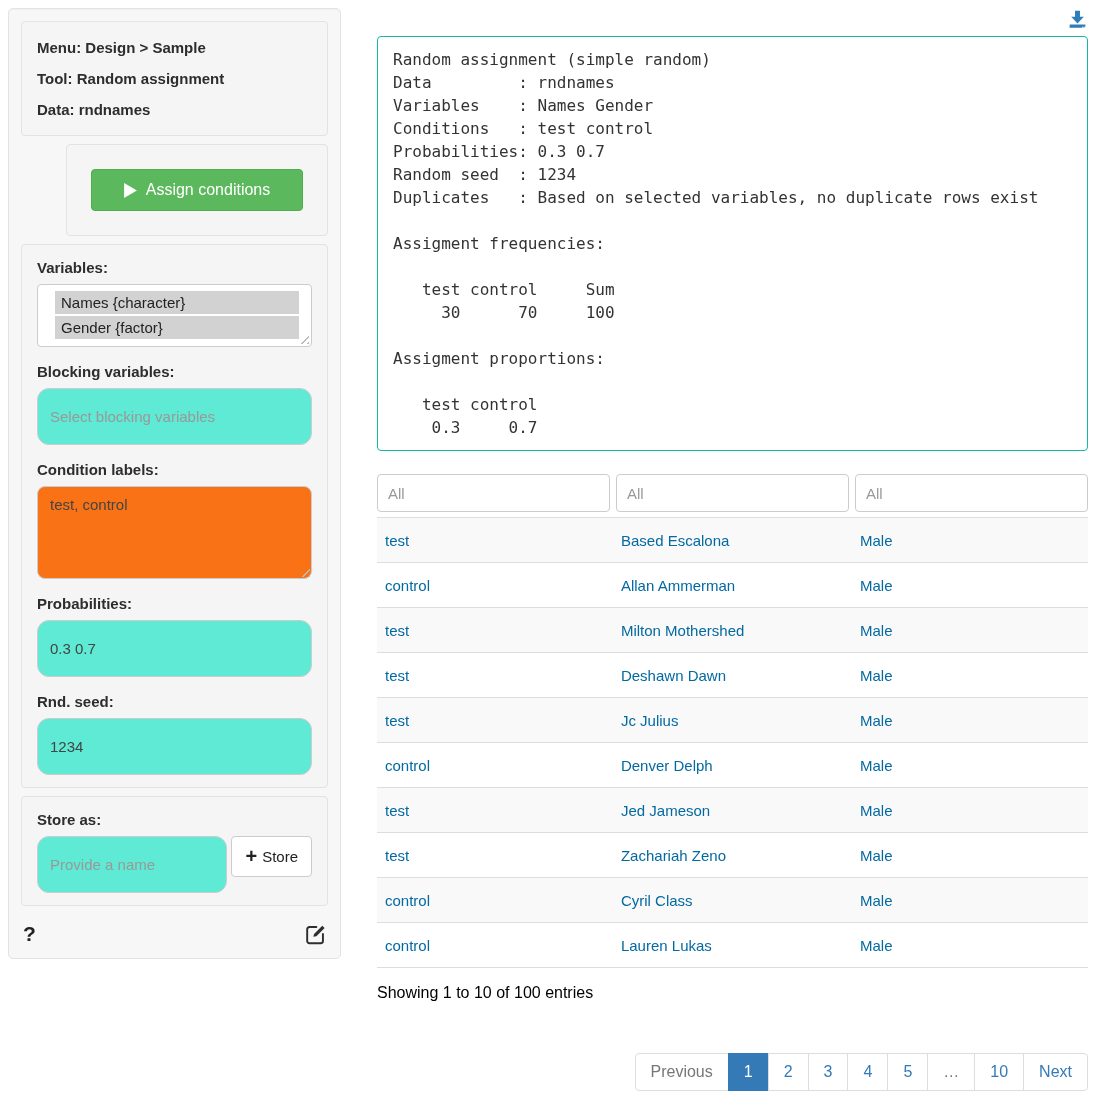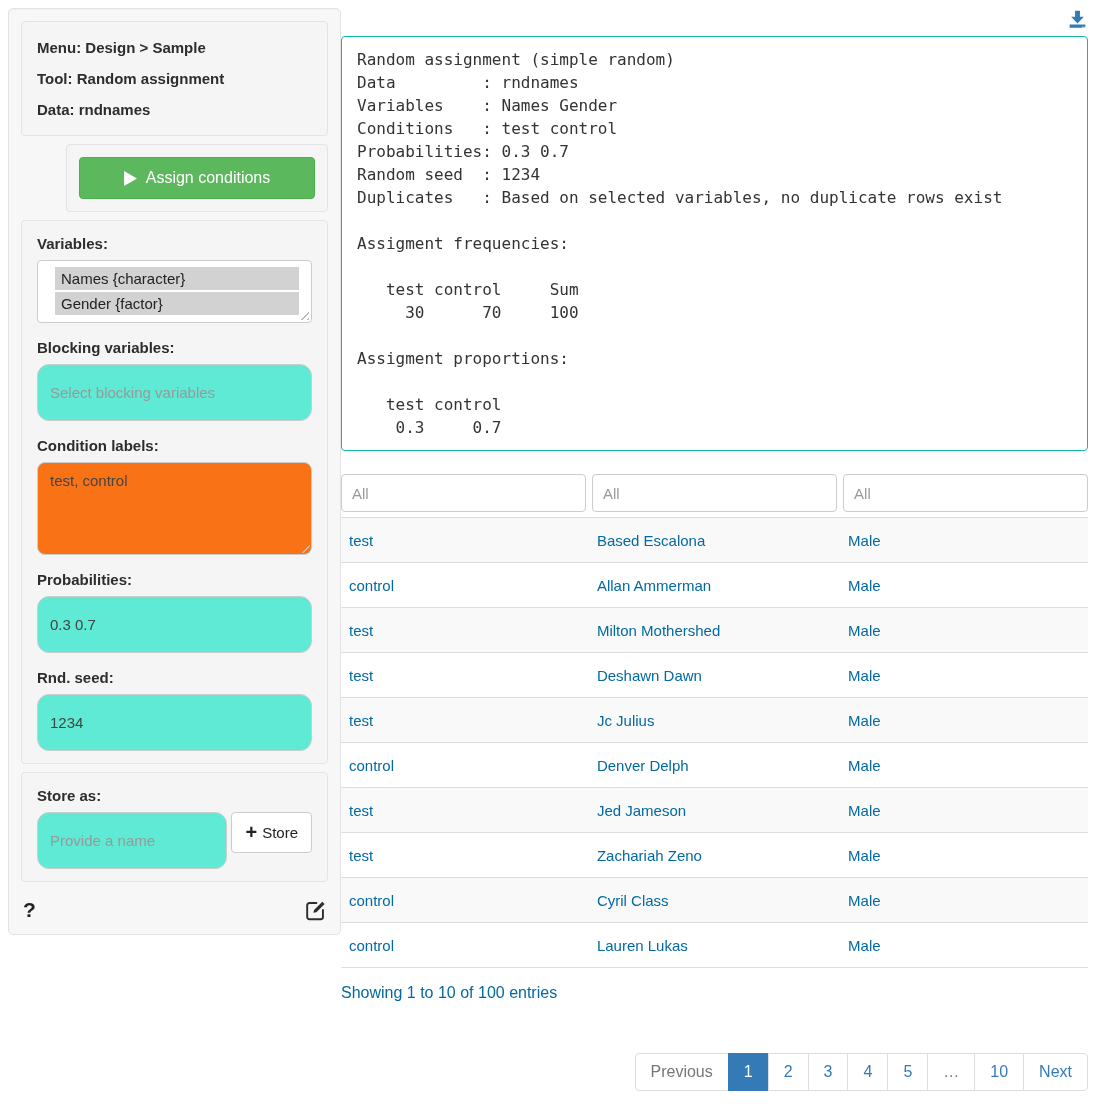--- a/index.html
+++ b/index.html
@@ -2,21 +2,21 @@
 <html><head>
 <meta charset="utf-8">
 <style>
   * { box-sizing: border-box; }
   html, body { margin: 0; padding: 0; background: #fff; }
   body {
     width: 1096px; height: 1108px; overflow: hidden;
     font-family: "Liberation Sans", sans-serif;
     color: #333;
   }
-  .app { display: flex; padding: 8px; }
+  .app { display: flex; padding: 8px; gap: 36px; }
 
   
   .sidebar {
     width: 333px; flex-shrink: 0;
     background: #f7f7f7;
     border: 1px solid #e3e3e3;
     border-radius: 5px;
     padding: 12px;
     height: fit-content;
     box-shadow: inset 0 1px 1px rgba(0,0,0,.03);
@@ -29,21 +29,21 @@
     margin-bottom: 8px;
   }
   .info-panel p {
     margin: 5px 0 14px;
     font-weight: bold;
     font-size: 15px;
     color: #2d2d2d;
   }
   .info-panel p:last-child { margin-bottom: 5px; }
 
-  .button-panel { padding: 12px; margin-left: 45px; }
+  .button-panel { padding: 24px; margin-left: 45px; }
   .btn-success {
     width: 100%; height: 42px;
     background: #5cb85c;
     border: 1px solid #4cae4c;
     border-radius: 4px;
     color: #fff;
     font-family: "Liberation Sans", sans-serif;
     font-size: 16px; font-weight: 500;
     display: flex; align-items: center; justify-content: center; gap: 9px;
     cursor: pointer;
@@ -186,21 +186,21 @@
 
   table.dt tbody td {
     font-size: 15px; color: #0369a1;
     text-align: left;
     padding: 14px 8px 13px;
     border-top: 1px solid #ddd;
   }
   table.dt tbody tr:nth-child(odd) { background: #f9f9f9; }
   table.dt tbody tr:last-child td { border-bottom: 1px solid #ddd; }
 
-  .dt-info { font-size: 16px; color: #0369a1; margin-top: 16px; }
+  .dt-info { font-size: 16px; color: #000000; margin-top: 16px; }
   .pagination-row { display: flex; justify-content: flex-end; margin-top: 11px; }
   ul.pagination { display: flex; list-style: none; margin: 0; padding: 0; }
   ul.pagination li a {
     display: block;
     padding: 9px 15px;
     font-size: 16px;
     border: 1px solid #ddd;
     background: #fff;
     color: #337ab7;
     margin-left: -1px;

